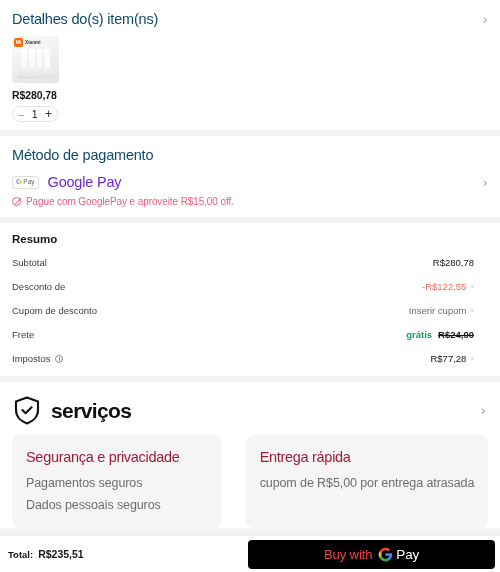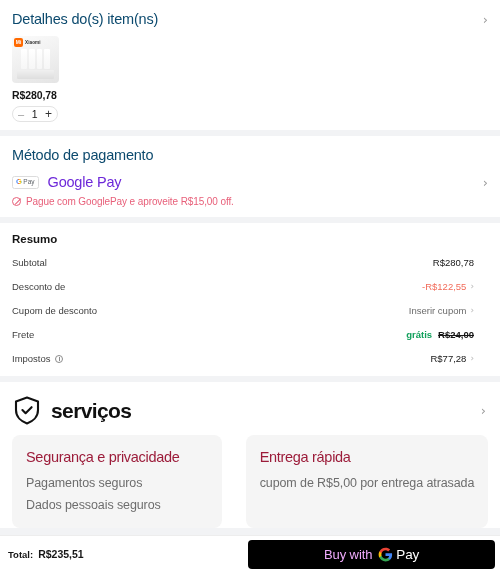--- a/index.html
+++ b/index.html
@@ -289,21 +289,21 @@
     border-radius: 4px;
     height: 29px;
     width: 247px;
     display: flex;
     align-items: center;
     justify-content: center;
     gap: 6px;
     cursor: pointer;
     border: none;
   }
-  .buy-txt { color: #f0abfc; font-size: 13px; letter-spacing: -0.1px; }
+  .buy-txt { color: #ef4444; font-size: 13px; letter-spacing: -0.1px; }
   .gpay-inline { display: flex; align-items: center; gap: 3px; }
   .gpay-inline .pay-word { color: #ffffff; font-size: 13.5px; letter-spacing: -0.2px; }
 </style>
 </head>
 <body>
 
 <div id="app">
 
   <div class="section">
     <div class="sec-head">

